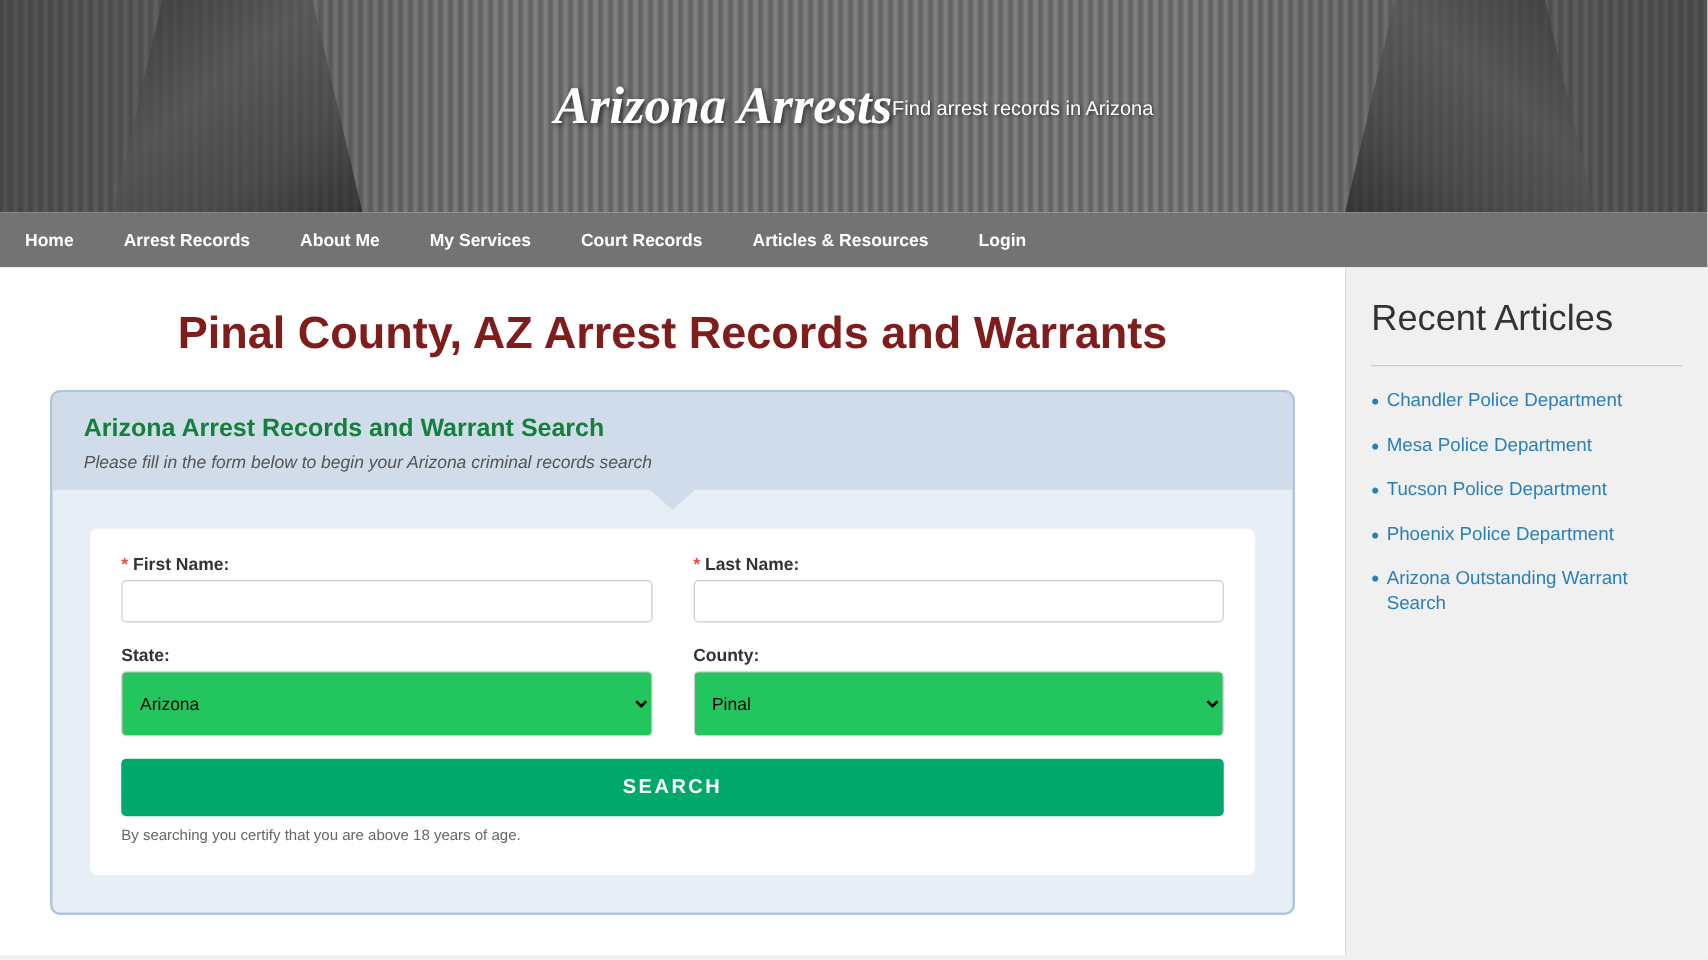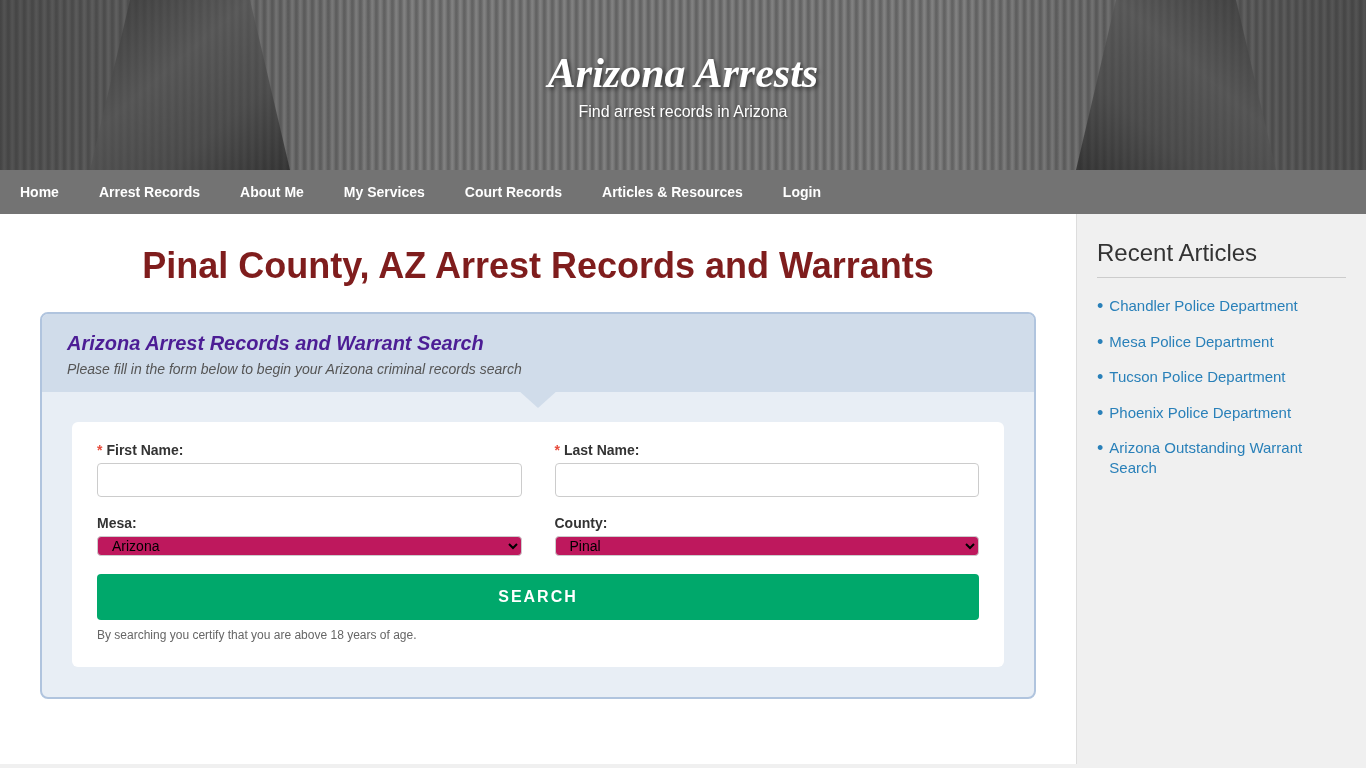--- a/index.html
+++ b/index.html
@@ -4,21 +4,20 @@
   <style>
     * { margin: 0; padding: 0; box-sizing: border-box; }
     body { font-family: Arial, sans-serif; background: #f0f0f0; }
 
     
     .hero {
       position: relative;
       height: 170px;
       background: #888;
       display: flex;
-      flex-direction: column;
       align-items: center;
       justify-content: center;
       overflow: hidden;
     }
     .hero-bg {
       position: absolute;
       inset: 0;
       background: linear-gradient(to right,
         rgba(60,60,60,0.7) 0%, rgba(120,120,120,0.3) 30%,
         rgba(120,120,120,0.3) 70%, rgba(60,60,60,0.7) 100%),
@@ -118,23 +117,22 @@
       overflow: hidden;
       background: #e8eef5;
     }
     .form-card-header {
       background: #d0dcea;
       padding: 18px 25px 15px;
     }
     .form-card-title {
       font-size: 20px;
       font-weight: bold;
-      color: #4c1d95;
+      color: #15803d;
       margin-bottom: 6px;
-      font-style: italic;
     }
     .form-card-subtitle {
       font-style: italic;
       color: #555;
       font-size: 14px;
     }
     
     .form-card-arrow {
       text-align: center;
       margin-top: -2px;
@@ -177,25 +175,25 @@
     .form-input {
       width: 100%;
       padding: 8px 10px;
       border: 1px solid #ccc;
       border-radius: 4px;
       font-size: 14px;
       background: #fff;
     }
     .form-select {
       width: 100%;
-      padding: 0 10px;
+      padding: 16px 10px;
       border: 1px solid #ccc;
       border-radius: 4px;
       font-size: 14px;
-      background: #be185d;
+      background: #22c55e;
       appearance: auto;
     }
     .search-btn {
       display: block;
       width: 100%;
       padding: 14px;
       background: #00a86b;
       color: #fff;
       border: none;
       border-radius: 4px;
@@ -207,26 +205,26 @@
     }
     .form-note {
       text-align: left;
       font-size: 12px;
       color: #666;
       margin-top: 8px;
     }
 
     
     .sidebar-title {
-      font-size: 24px;
+      font-size: 29px;
       color: #333;
       font-weight: 300;
       margin-bottom: 18px;
       border-bottom: 1px solid #ccc;
-      padding-bottom: 10px;
+      padding-bottom: 20px;
     }
     .sidebar-list {
       list-style: none;
     }
     .sidebar-list li {
       margin-bottom: 14px;
       display: flex;
       align-items: flex-start;
       gap: 6px;
     }
@@ -286,21 +284,21 @@
             </div>
             <div class="form-group">
               <label class="form-label">
                 <span class="required-star">*</span><span>Last Name:</span>
               </label>
               <input type="text" class="form-input" style="">
             </div>
           </div>
           <div class="form-row">
             <div class="form-group">
-              <label class="form-label">Mesa:</label>
+              <label class="form-label">State:</label>
               <select class="form-select">
                 <option>Arizona</option>
               </select>
             </div>
             <div class="form-group">
               <label class="form-label">County:</label>
               <select class="form-select">
                 <option>Pinal</option>
               </select>
             </div>

